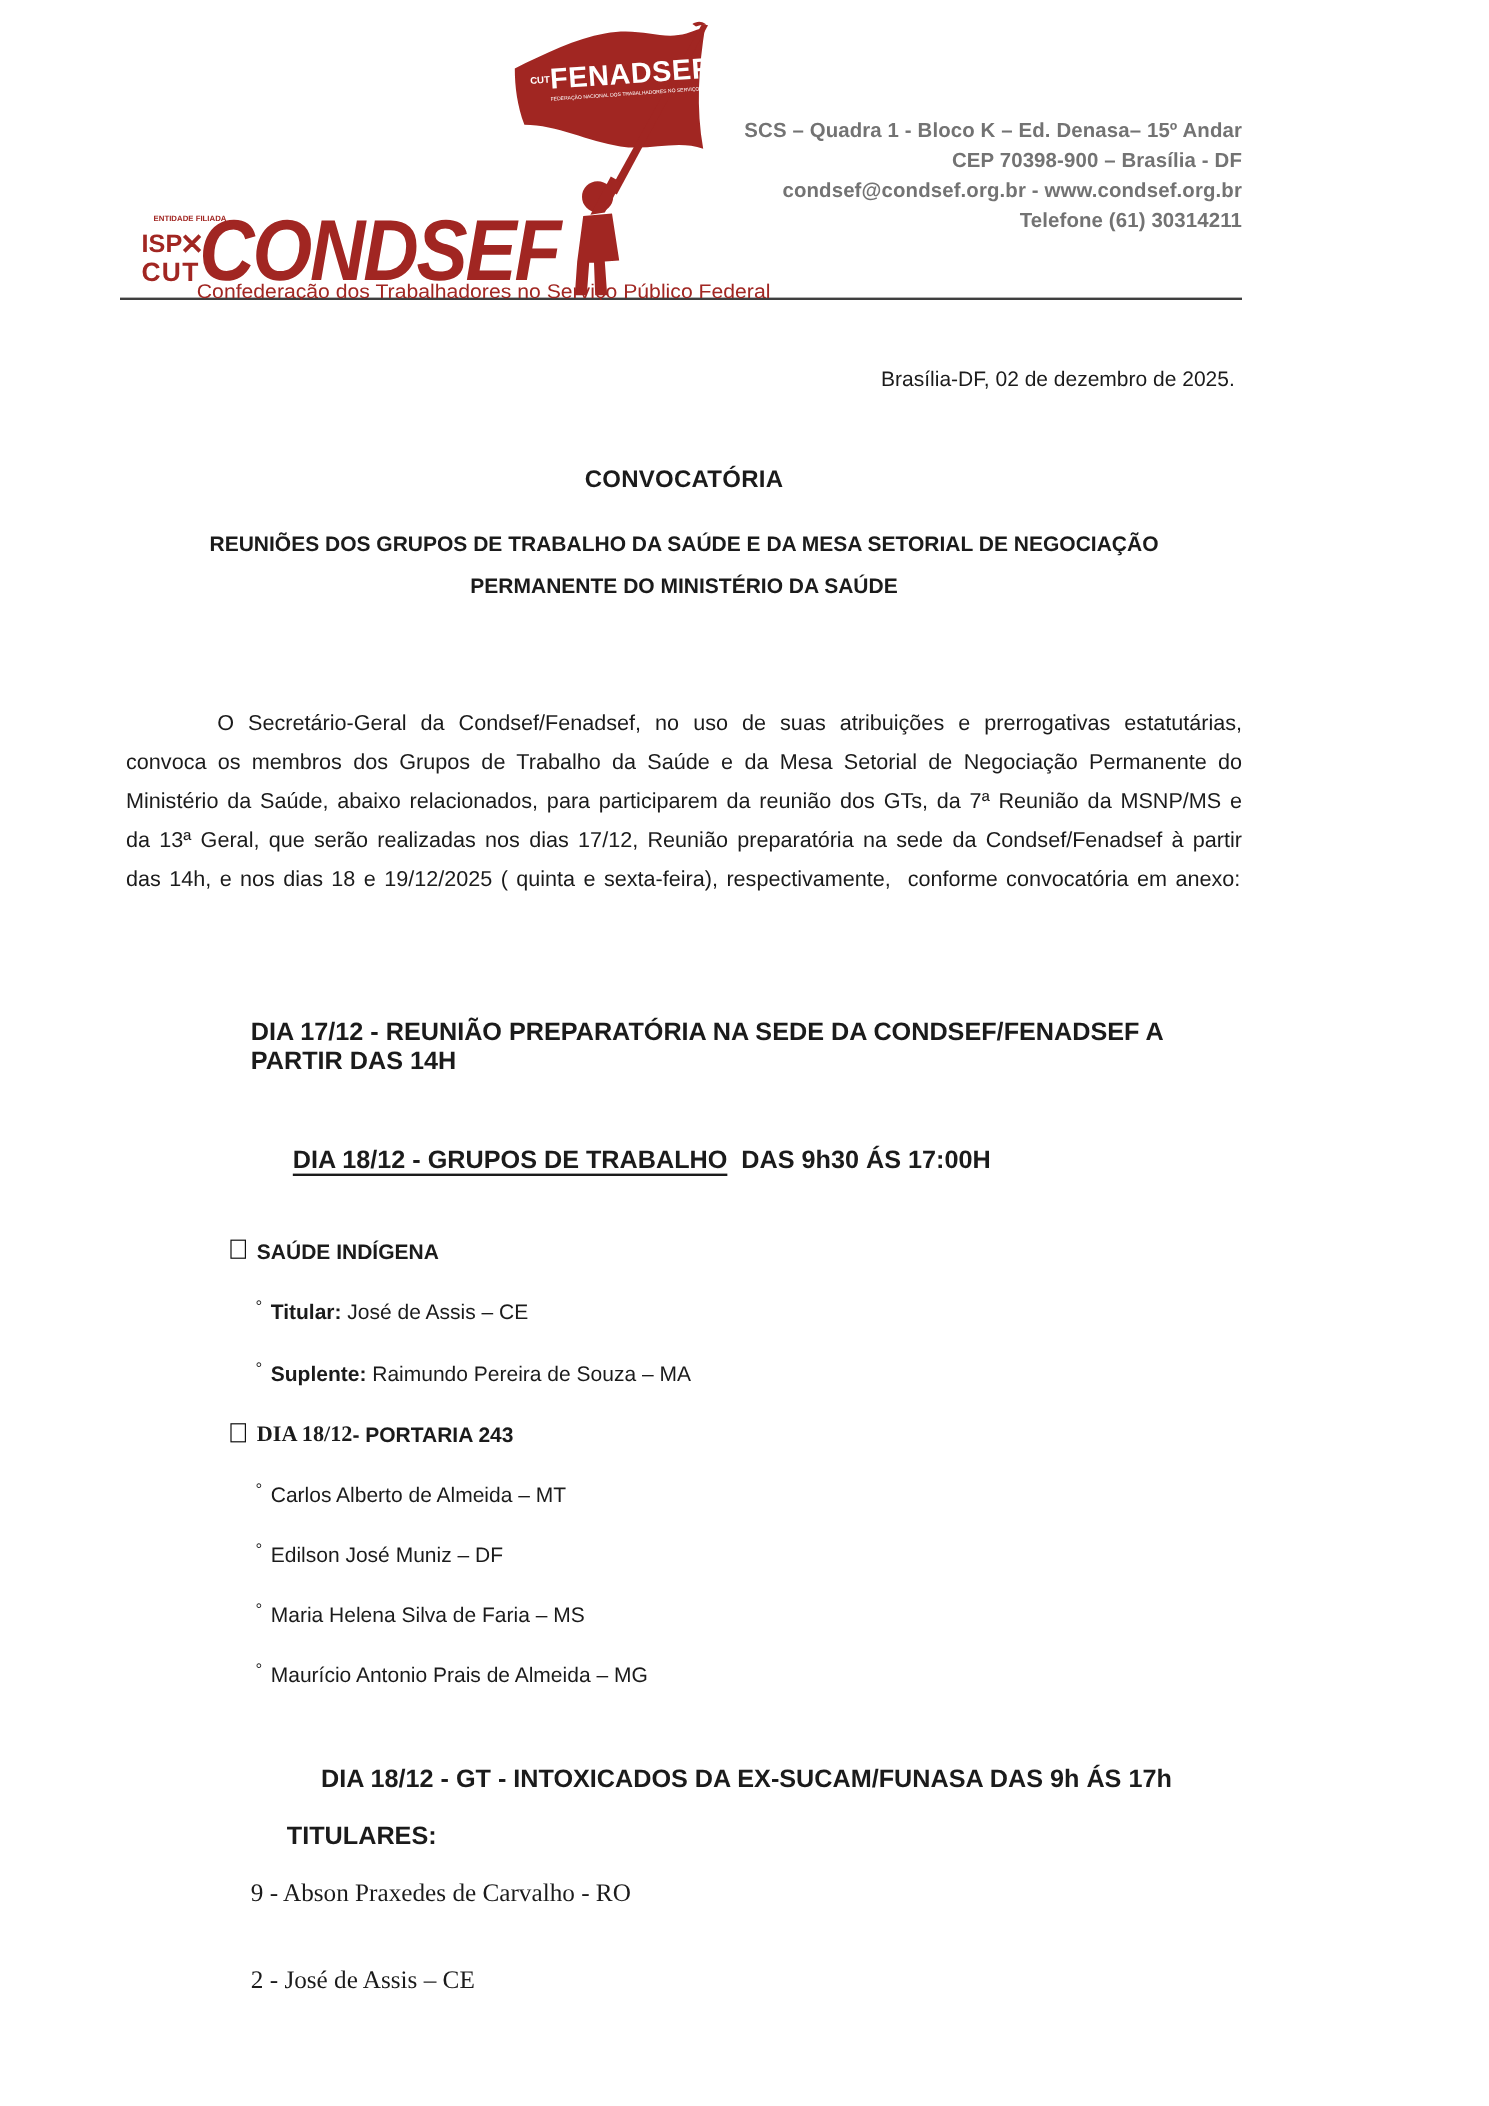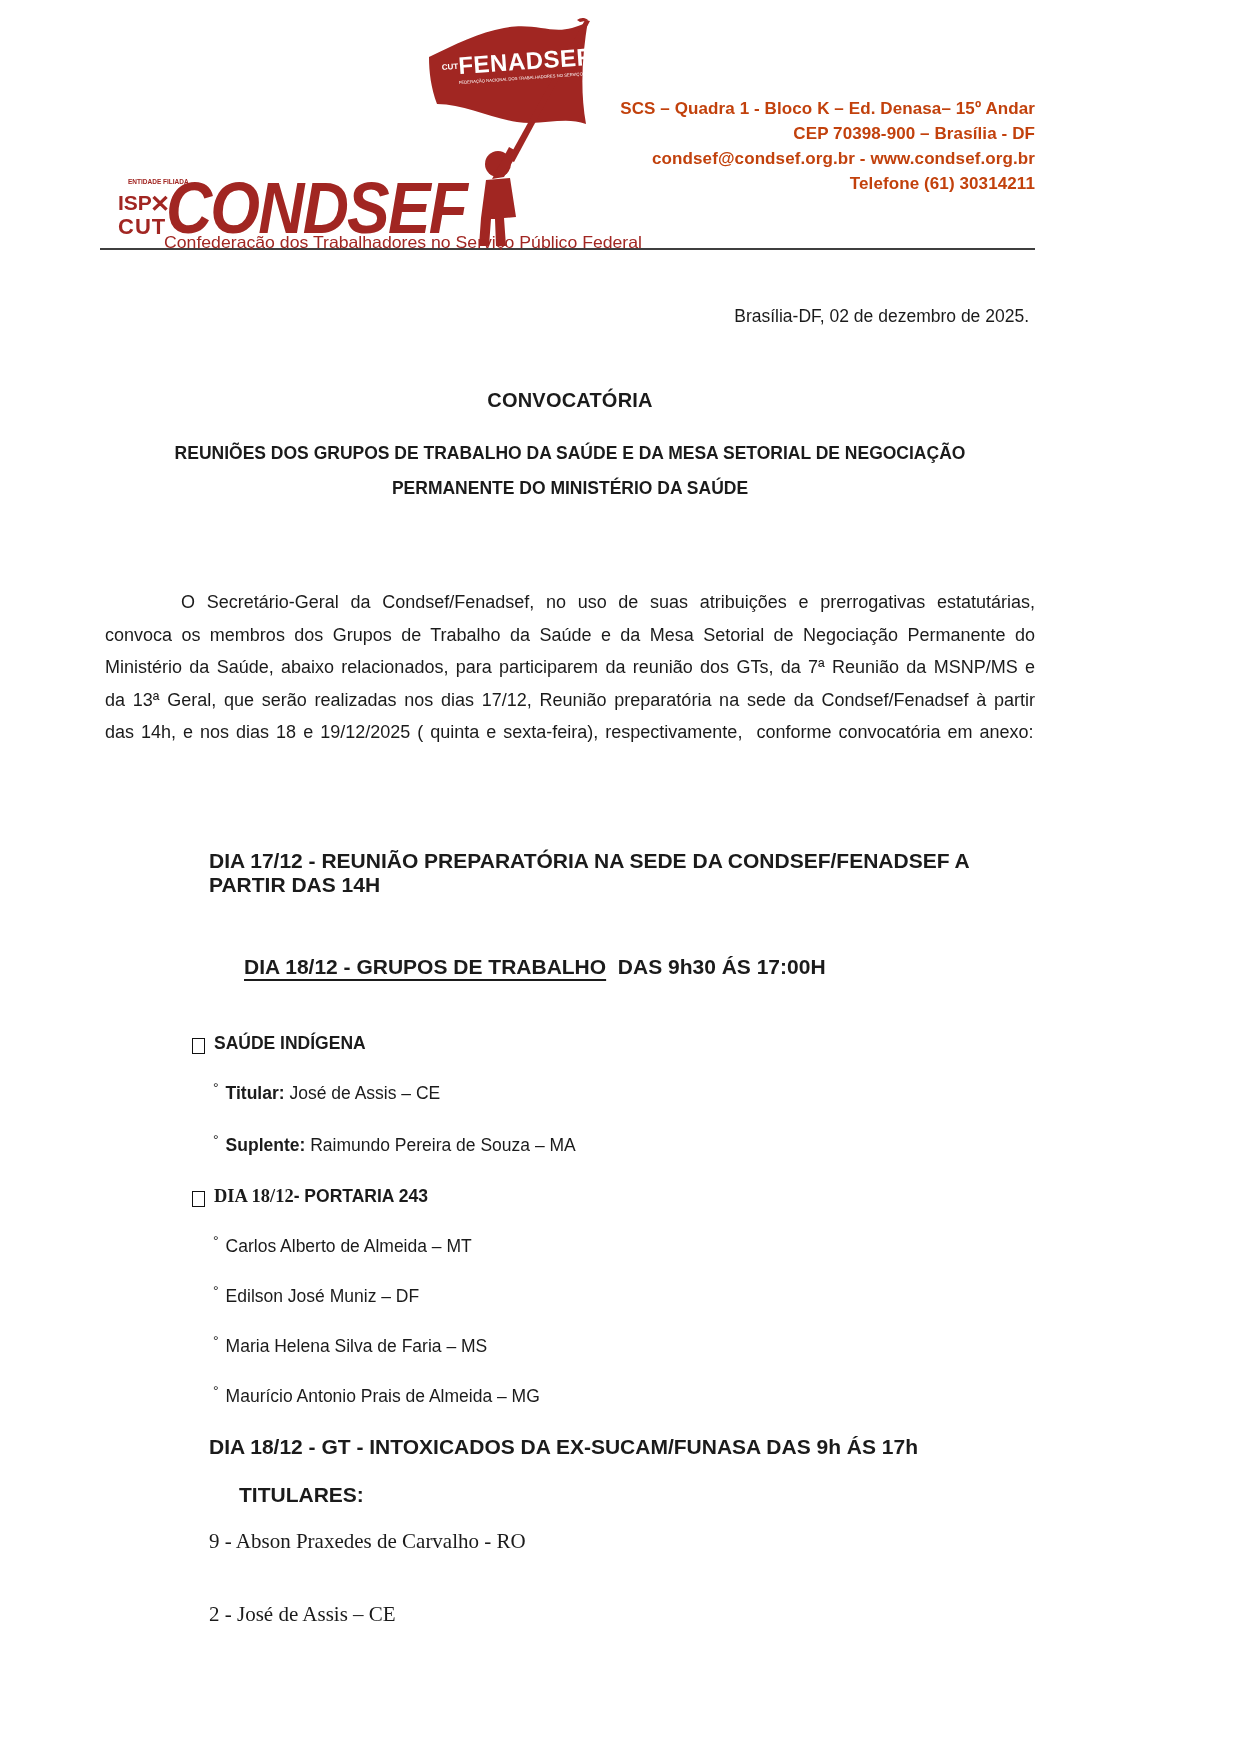--- a/index.html
+++ b/index.html
@@ -58,33 +58,33 @@
     line-height:32.5px;
     text-align:justify;
     text-indent:76px;
     word-spacing:2px;
     white-space:pre-wrap;
   }
   .h-bold   { font-size:21px; font-weight:bold; }
   .h-dia17  { margin-top:100px; padding-left:104px; }
   .h-dia18  { margin-top:34px;  padding-left:104px; white-space:pre-wrap; }
   .underline-part { text-decoration:underline; text-decoration-thickness:2px; text-underline-offset:5px; }
-  .sec-title { margin-top:30px; padding-left:87px; font-size:17.5px; font-weight:bold; display:flex; align-items:flex-end; }
+  .sec-title { margin-top:30px; padding-left:87px; font-size:17.5px; font-weight:bold; display:flex; align-items:flex-start; }
   .square-bullet {
     display:inline-block;
     width:13px; height:16px;
     border:1.6px solid #111;
     margin-right:9px;
     flex:0 0 auto;
   }
   .serif-part { font-family:"Liberation Serif", serif; font-size:18.5px; }
   .o-item { margin-top:26px; padding-left:108px; font-size:17.5px; }
   .o-item .ord { font-size:14px; vertical-align:6px; margin-right:7px; }
   .o-item b { font-weight:bold; }
-  .h-gt { margin-top:28px; padding-left:104px; }
+  .h-gt { margin-top:64px; padding-left:104px;text-align:center; }
   .h-titulares { margin-top:24px; padding-left:134px; }
   .num-item {
     margin-top:22px; padding-left:104px;
     font-family:"Liberation Serif", serif;
     font-size:21px;
   }
   .num-item.second { margin-top:48px; }
 </style>
 </head>
 <body>
@@ -117,21 +117,21 @@
         <text x="16" y="198" font-size="21" font-weight="bold" font-family="Liberation Sans, sans-serif">ISP</text>
         <text x="48" y="200" font-size="24" font-weight="bold" font-family="Liberation Sans, sans-serif">✕</text>
         <text x="16" y="222" font-size="22" font-weight="bold" letter-spacing="1" font-family="Liberation Sans, sans-serif">CUT</text>
 
         <text x="64" y="221" font-size="72" font-weight="bold" letter-spacing="-2" textLength="300" lengthAdjust="spacingAndGlyphs" font-family="Liberation Sans, sans-serif" font-style="italic">CONDSEF</text>
 
         <text x="62" y="236" font-size="16.5" textLength="478" lengthAdjust="spacingAndGlyphs" font-family="Liberation Sans, sans-serif">Confederação dos Trabalhadores no Serviço Público Federal</text>
       </g>
     </svg>
 
-    <div class="contact" style="color:#c2410c">
+    <div class="contact" style="color:#737373">
       <div>SCS – Quadra 1 - Bloco K – Ed. Denasa– 15º Andar</div>
       <div>CEP 70398-900 – Brasília - DF</div>
       <div>condsef@condsef.org.br - www.condsef.org.br</div>
       <div>Telefone (61) 30314211</div>
     </div>
   </div>
 
   <div class="content">
 
     <div class="date-line">Brasília-DF, 02 de dezembro de 2025.</div>

